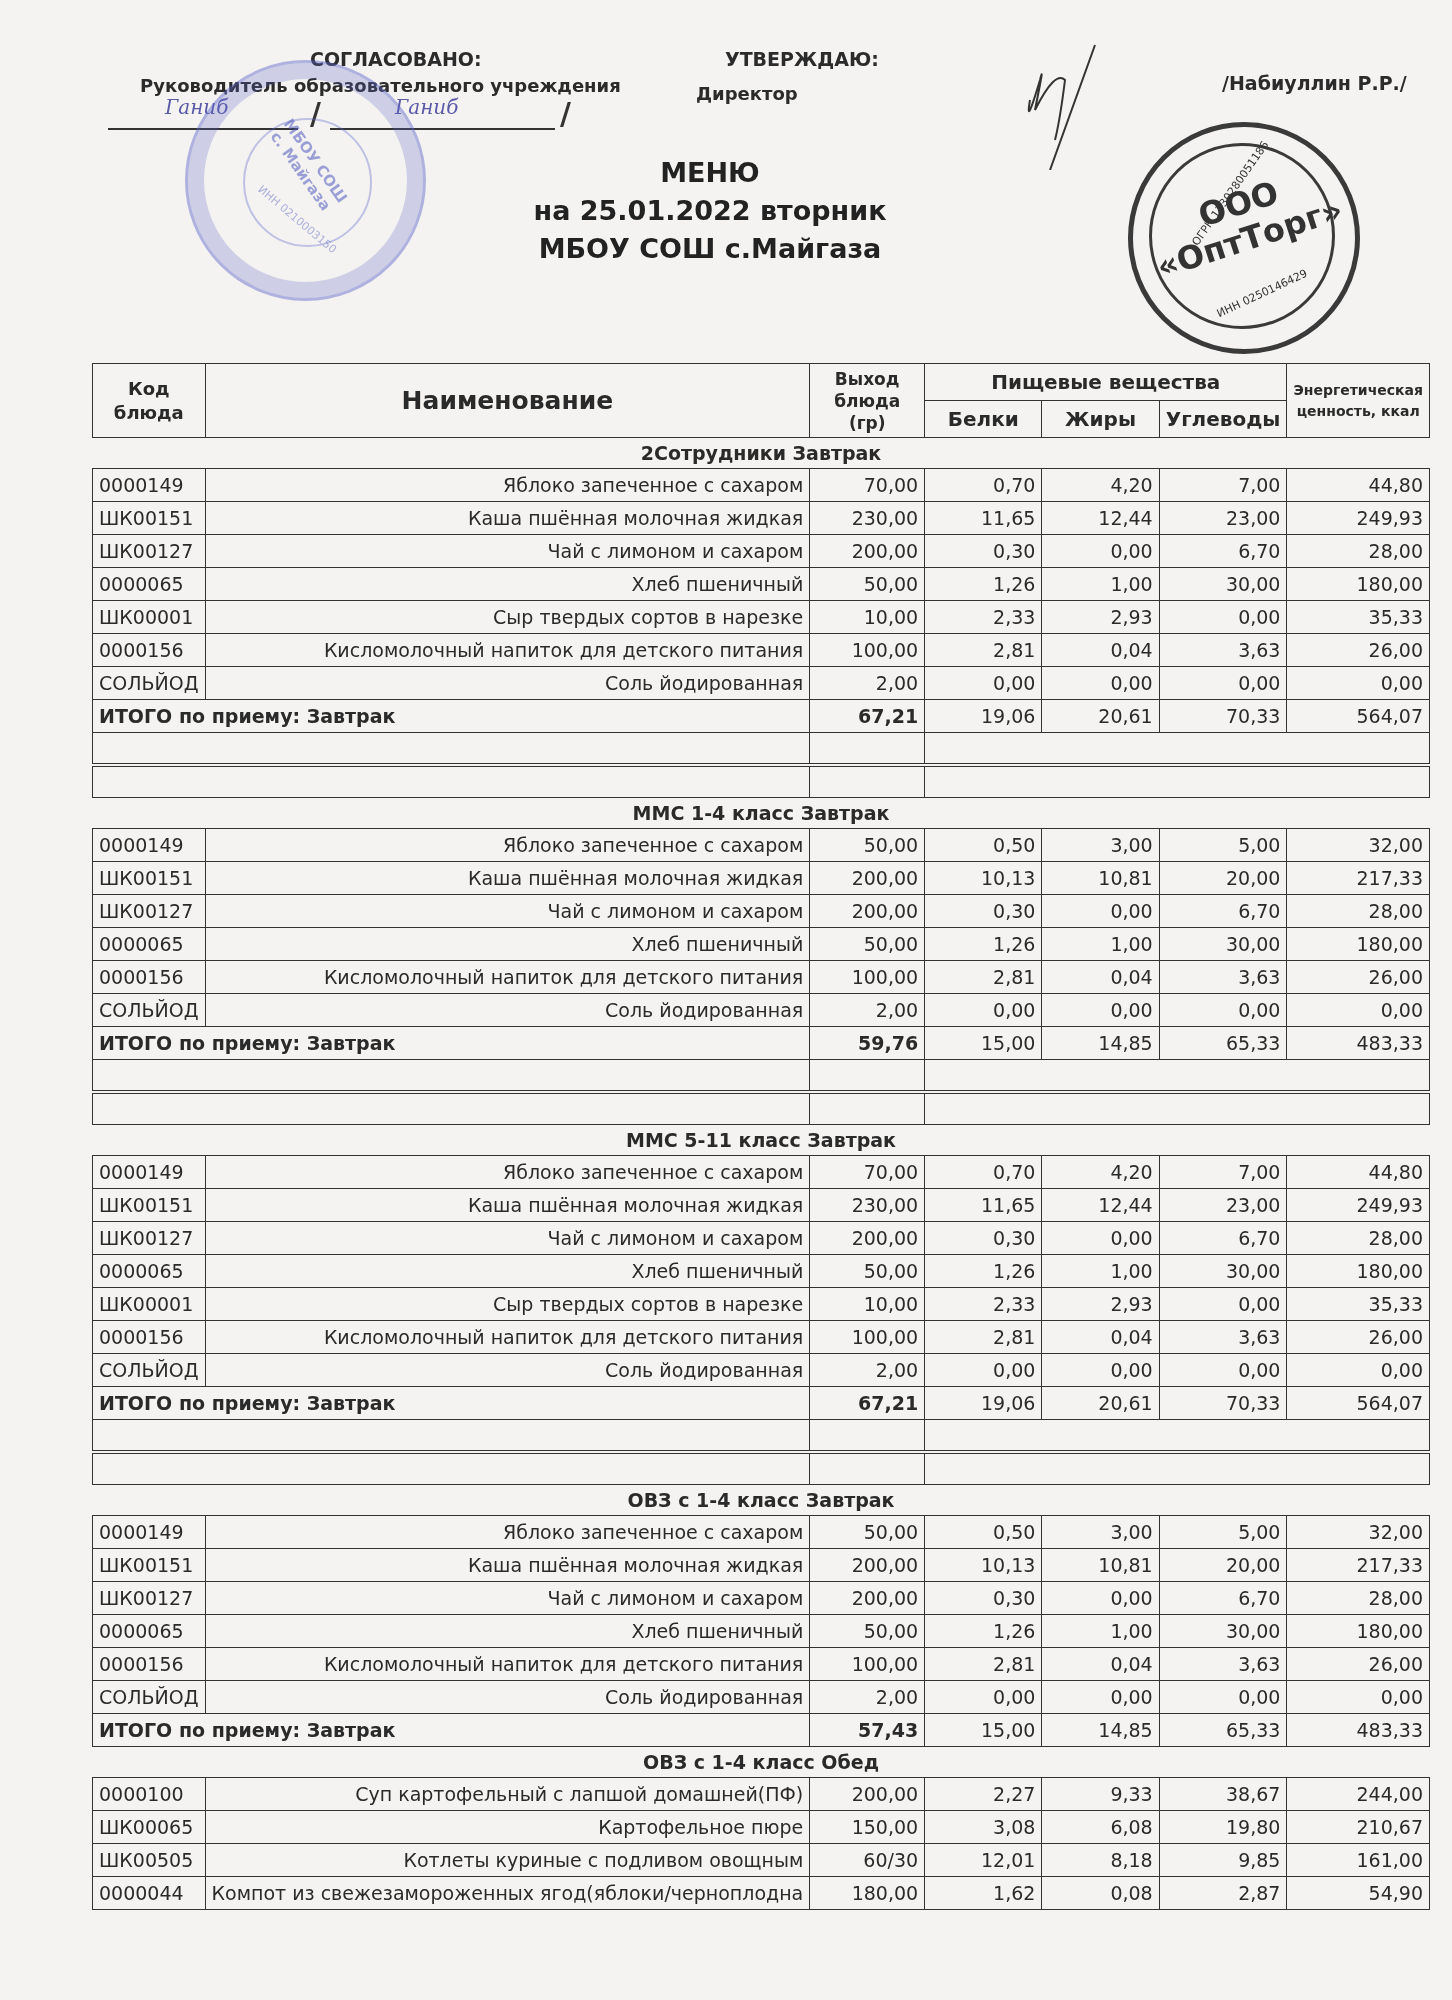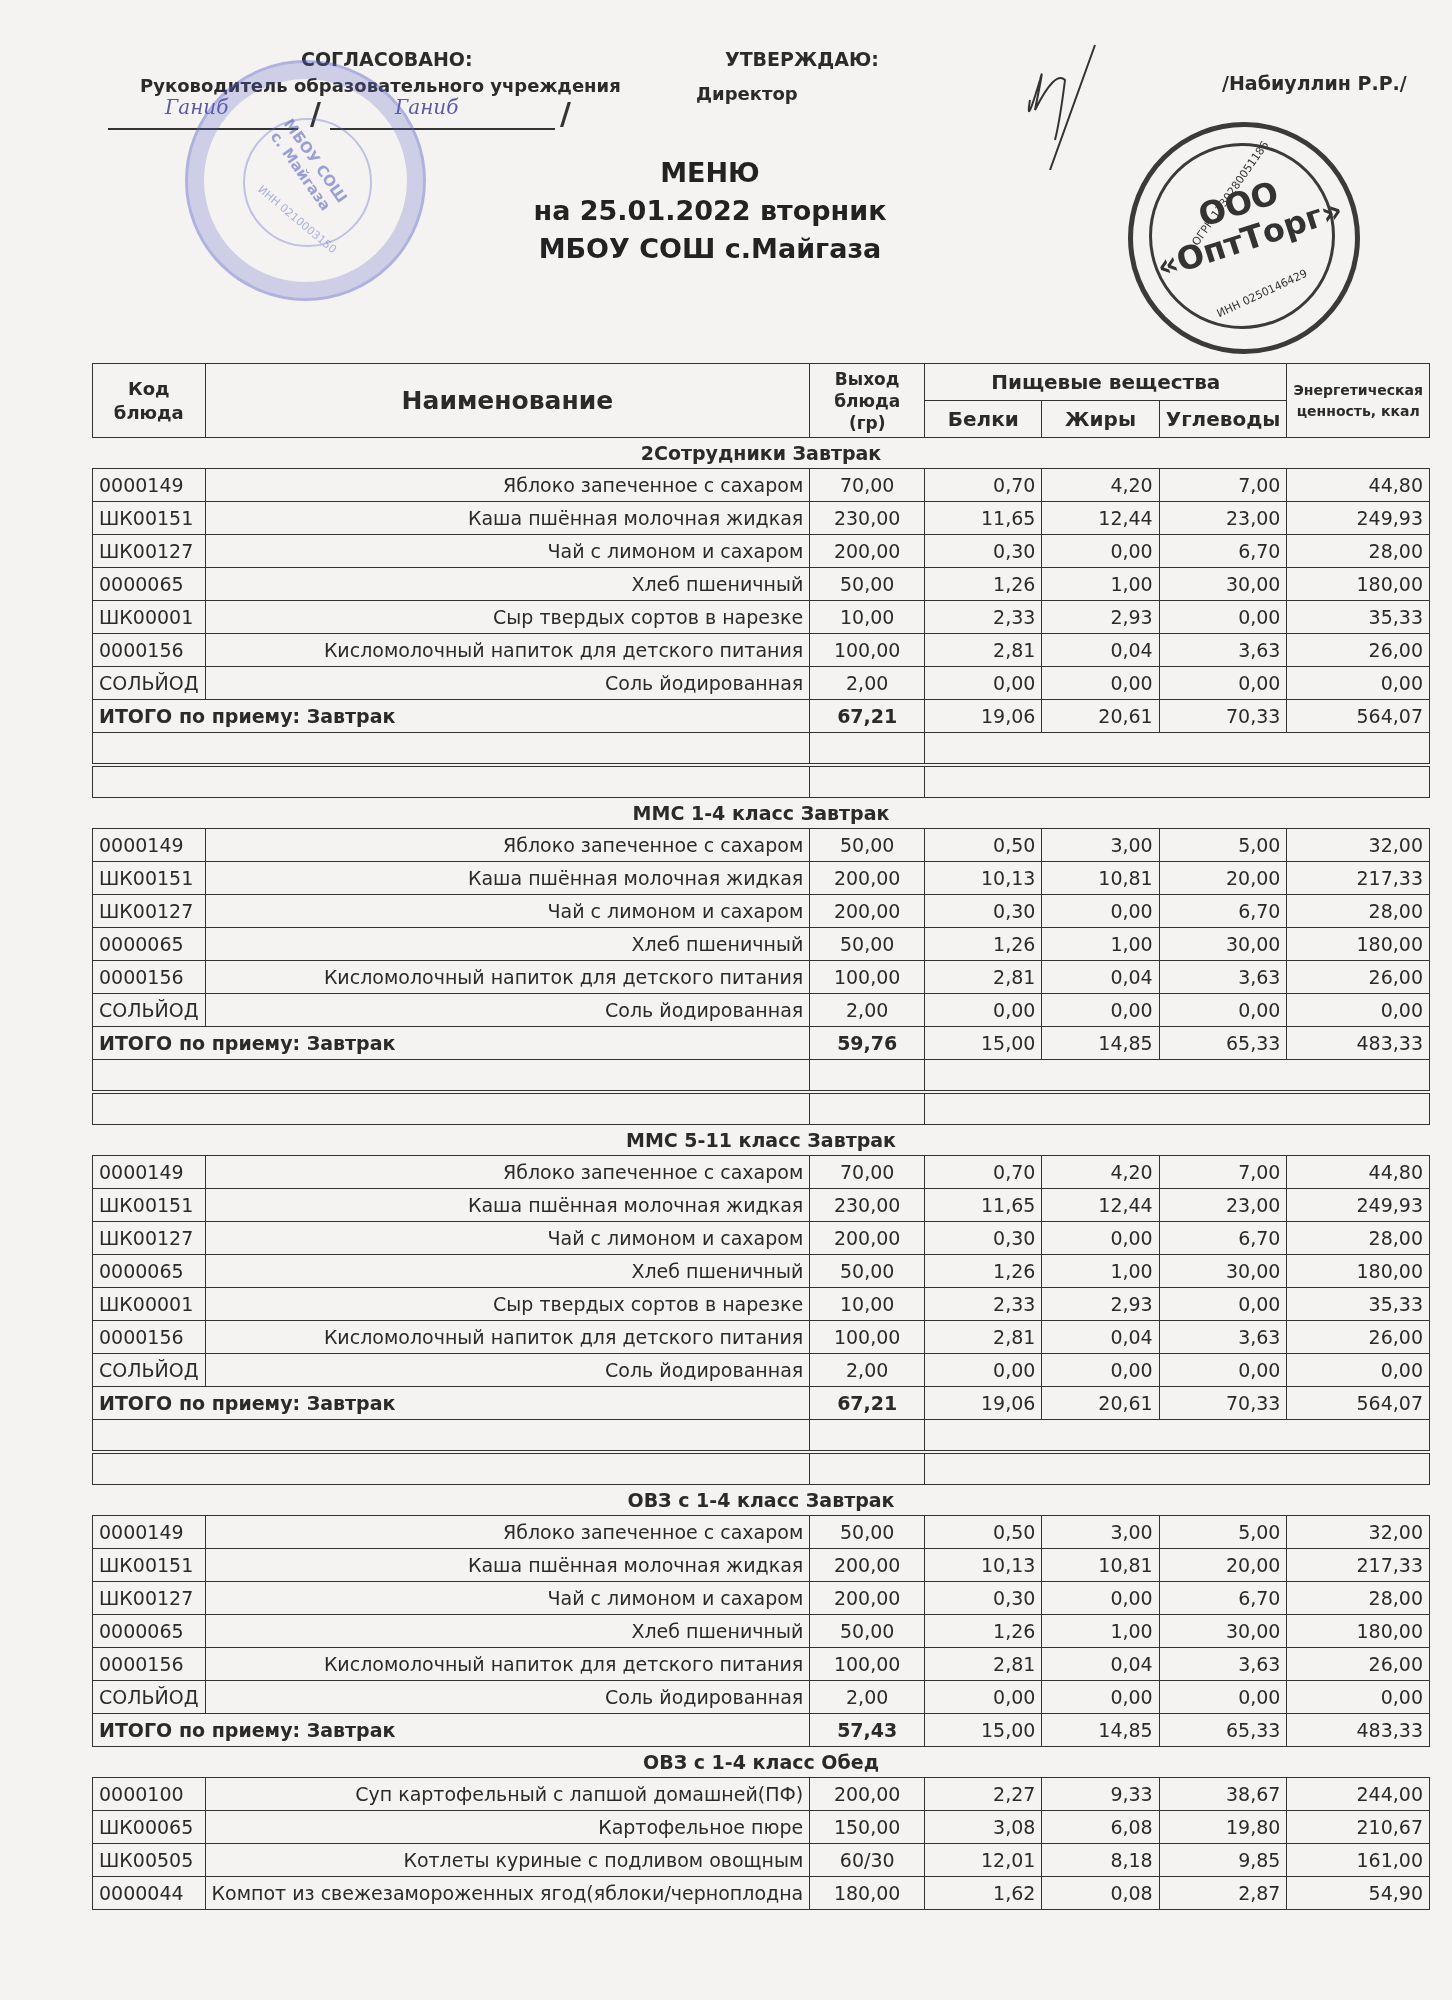--- a/index.html
+++ b/index.html
@@ -38,31 +38,31 @@
   table.menu th { font-weight: bold; text-align: center; }
   .th-code { width: 92px; font-size: 18px; line-height: 24px; }
   .th-name { font-size: 25px; }
   .th-yield { width: 110px; font-size: 17px; line-height: 22px; }
   .th-group { font-size: 20px; height: 36px !important; }
   .th-sub { width: 112px; font-size: 20px; height: 36px !important; }
   .th-energy { width: 118px; font-size: 14px; line-height: 21px; }
   td.code { text-align: left; padding-left: 4px; white-space: nowrap; }
   td.name { text-align: right; white-space: nowrap; overflow: hidden; }
   td.num { text-align: right; }
-  td.yield { text-align: center; }
+  td.yield { text-align: right; }
   tr.section td { border-left: none; border-right: none; font-weight: bold; text-align: center; font-size: 19px; height: 30px; }
   tr.total td.label { font-weight: bold; }
   tr.total td.yield { font-weight: bold; }
   tr.blank td { height: 30px; }
   tr.blank.second td { border-top: 4px double #333; }
 </style>
 </head>
 <body>
 
-<div class="hdr-text" style="left:301px; top:48px;">СОГЛАСОВАНО:</div>
+<div class="hdr-text" style="left:310px; top:48px;">СОГЛАСОВАНО:</div>
 <div class="hdr-text" style="left:140px; top:75px; font-size:18px;">Руководитель образовательного учреждения</div>
 <div class="sigline" style="left:108px; top:128px; width:190px;"></div>
 <div class="slash" style="left:310px; top:96px;">/</div>
 <div class="sigline" style="left:330px; top:128px; width:225px;"></div>
 <div class="slash" style="left:560px; top:96px;">/</div>
 <div class="signature" style="left:145px; top:95px;">Ганиб</div>
 <div class="signature" style="left:375px; top:95px;">Ганиб</div>
 
 <div class="stamp-blue">
   <div class="inner"></div>

